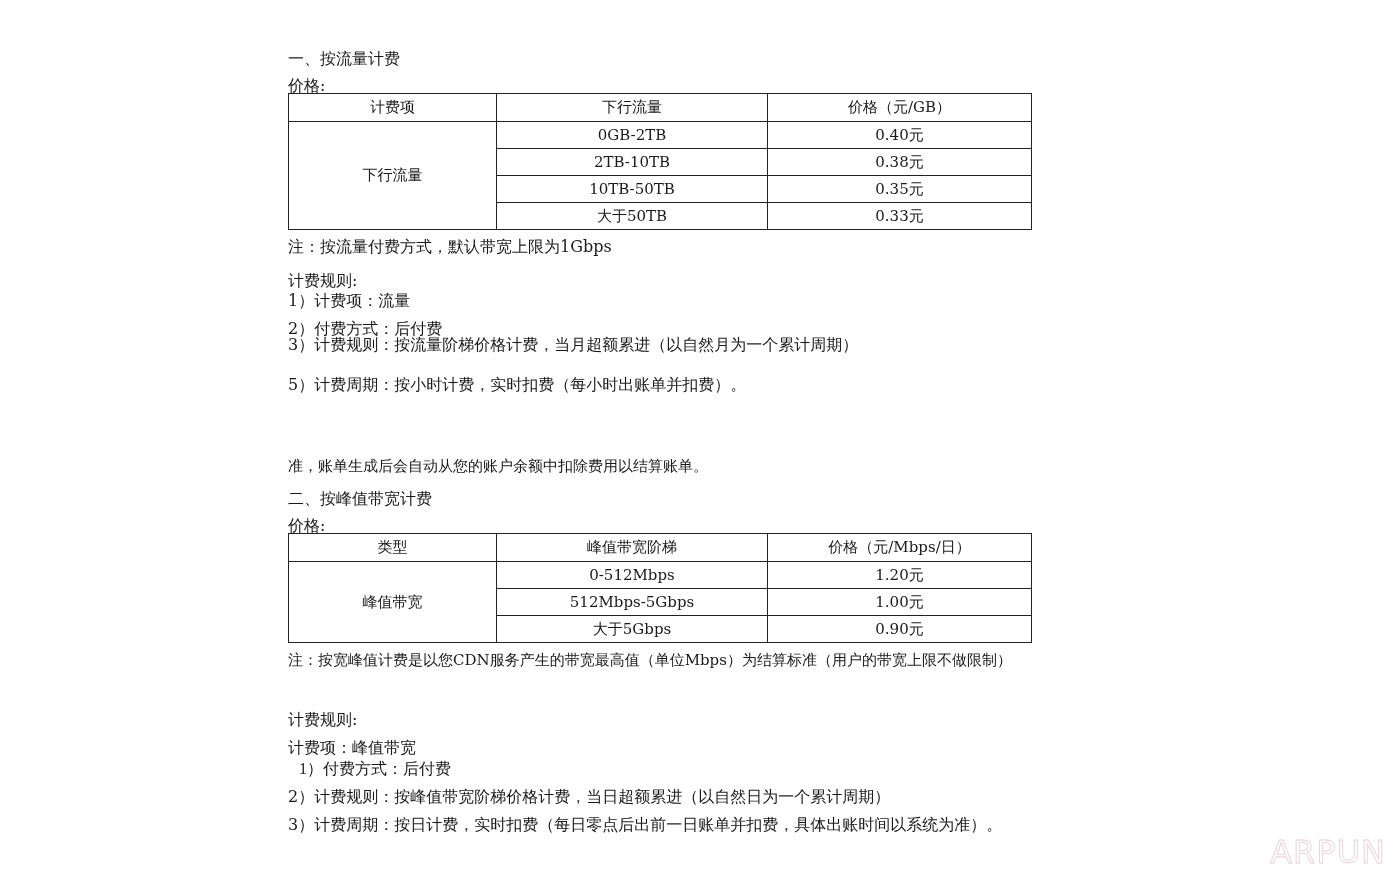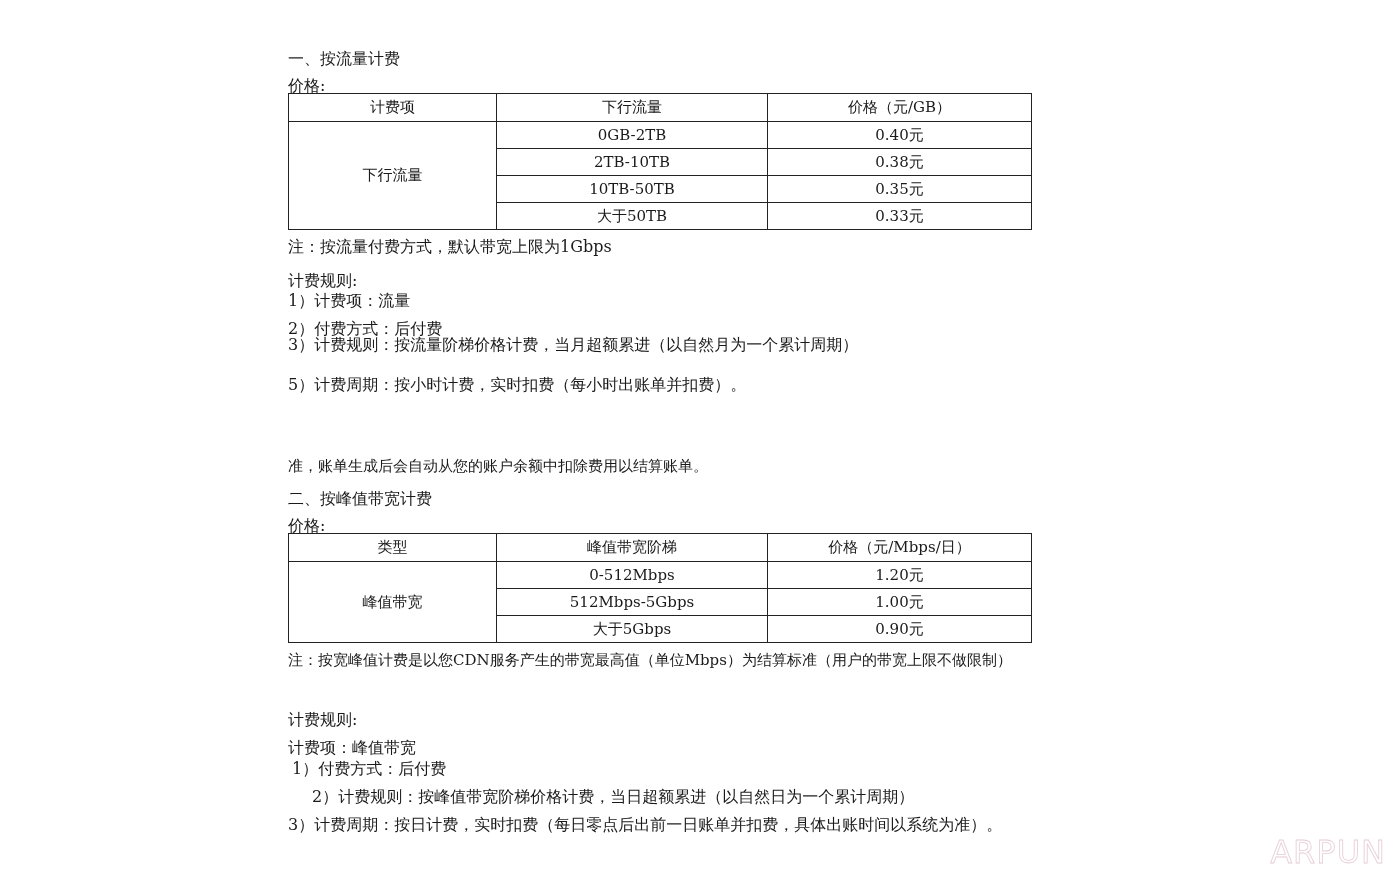--- a/index.html
+++ b/index.html
@@ -28,21 +28,21 @@
       left: 0;
       white-space: nowrap;
       font-size: 16px;
       line-height: 20px;
       height: 20px;
     }
     .bold {
       font-weight: normal;
       margin-top: 7px;
     }
-    .indent1 { left: 4px; }
+    .indent1 { left: 11px; font-family: Liberation Serif, serif; }
     table.price {
       position: absolute;
       left: 0;
       border-collapse: collapse;
       font-size: 15px;
       table-layout: fixed;
     }
     table.price td, table.price th {
       border: 1.5px solid #222;
       text-align: center;
@@ -151,17 +151,17 @@
         <td>0.90元</td>
       </tr>
     </tbody>
   </table>
 
   <div class="line" style="top:650px; font-size:15px;">注：按宽峰值计费是以您CDN服务产生的带宽最高值（单位Mbps）为结算标准（用户的带宽上限不做限制）</div>
 
   <div class="line bold" style="top:703px;">计费规则:</div>
   <div class="line bold" style="top:731px;">计费项：峰值带宽</div>
   <div class="line indent1" style="top:759px;">1）付费方式：后付费</div>
-  <div class="line" style="top:787px;margin-left:24px;">2）计费规则：按峰值带宽阶梯价格计费，当日超额累进（以自然日为一个累计周期）</div>
+  <div class="line" style="top:787px;">2）计费规则：按峰值带宽阶梯价格计费，当日超额累进（以自然日为一个累计周期）</div>
   <div class="line" style="top:815px;">3）计费周期：按日计费，实时扣费（每日零点后出前一日账单并扣费，具体出账时间以系统为准）。</div>
 </div>
 
 <div class="watermark">ARPUN</div>
 
 </body></html>

